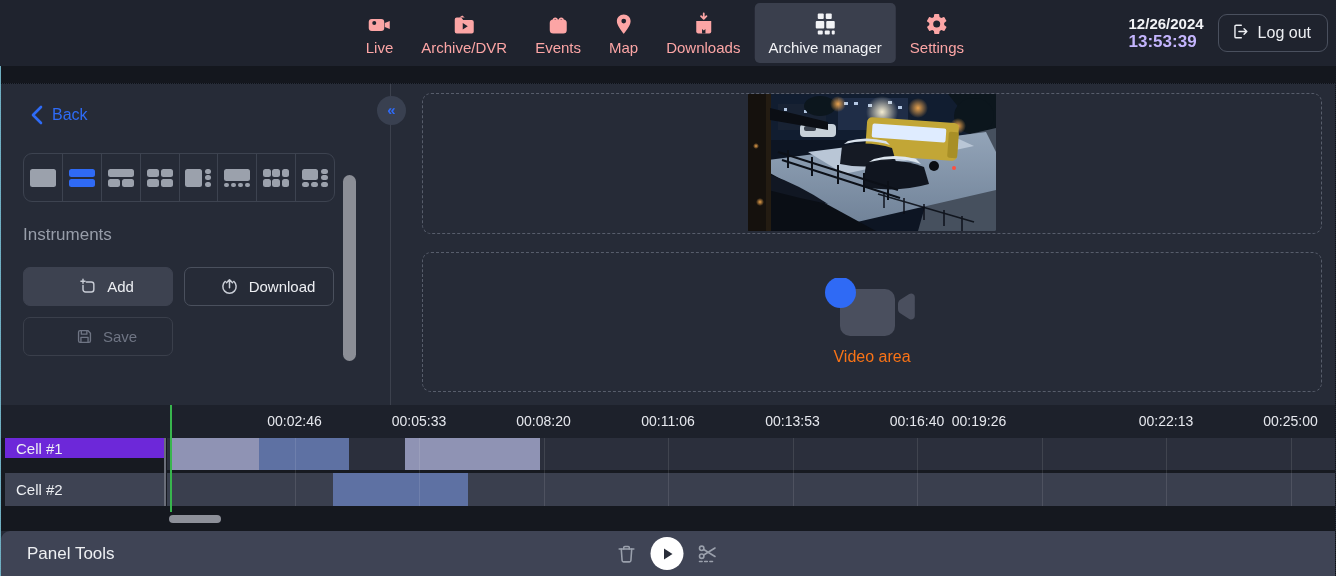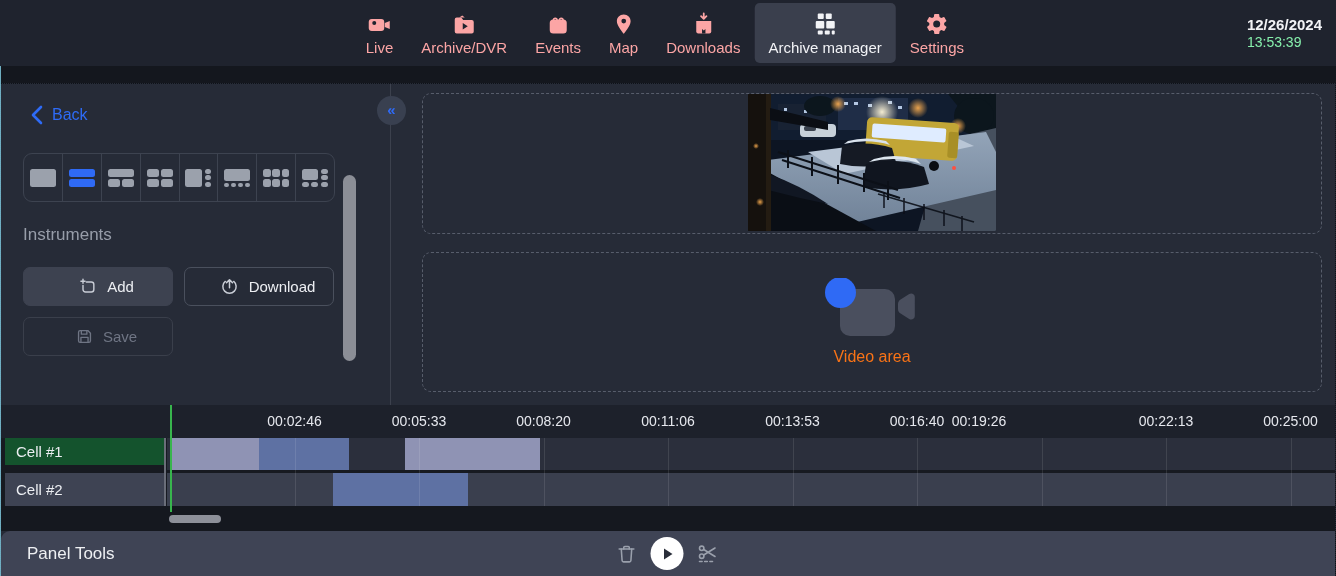--- a/index.html
+++ b/index.html
@@ -12,21 +12,21 @@
   .tabs { position:absolute; left:50%; top:0; transform:translateX(-50.5%); height:66px; display:flex; align-items:center; }
   .tab { height:60px; margin-top:0px; padding:0 14px; background:transparent; border:none; border-radius:5px;
          display:flex; flex-direction:column; align-items:center; justify-content:center; gap:3px;
          color:#fca5a5; cursor:pointer; }
   .tab.active { background:#3a3f4d; color:#f2f3f6; }
   .tab-icon { height:26px; display:flex; align-items:flex-end; justify-content:center; }
   .tab-icon svg { display:block; }
   .tab-label { font-size:15px; line-height:17px; white-space:nowrap; }
   .clock { margin-left:auto; margin-right:14px; text-align:left; line-height:1.15; }
   .clock .date { font-size:15px; font-weight:bold; color:#f2f3f6; }
-  .clock .time { font-size:14px; color:#86efac; }
+  .clock .time { font-size:17px; color:#c4b5fd;font-weight:bold; }
   .logout { margin-right:8px; height:38px; padding:0 16px 0 12px; display:flex; align-items:center; gap:8px;
             background:transparent; border:1px solid #4a505e; border-radius:9px; color:#eceef2;
             font-size:16px; font-family:inherit; cursor:pointer; }
 
   .subbar { height:17px; background:#14171e; }
 
   
   .frame { position:relative; height:493px; border:1px dotted #0e1117; border-bottom:1px dotted #0c0f14; }
   .cyan-edge { position:absolute; left:0; top:66px; width:1px; height:510px; background:#7fc9de; opacity:.85; z-index:60; }
 
@@ -65,21 +65,21 @@
   
   .timeline { position:relative; height:126px; background:#171a21; }
   .tl-header { position:relative; height:33px; background:#1d212b; }
   .tick-label { position:absolute; top:8px; transform:translateX(-50%); font-size:14px; color:#e6e8ee; white-space:nowrap; }
   .tl-body { position:relative; height:68px; background:#171a21; }
   .tl-row-bg { position:absolute; left:166px; right:0; }
   .row-bg-0 { top:0; height:32px; background:#2b2f3c; }
   .row-bg-1 { top:35px; height:33px; background:#3a3f4e; }
   .tl-label { position:absolute; left:4px; width:159px; display:flex; align-items:center; padding-left:11px;
               font-size:15px; color:#eceef2; cursor:pointer; }
-  .tl-label-0 { top:0; height:27px; background:#14532d; }
+  .tl-label-0 { top:0; height:20px; background:#6d28d9; }
   .tl-label-1 { top:35px; height:33px; background:#3e4353; }
   .tl-vscroll { position:absolute; left:163px; top:0; width:2px; height:68px; background:#6a6e79; }
   .gridline { position:absolute; top:0; width:1px; height:68px; background:rgba(255,255,255,0.10); z-index:3; }
   .tl-bar { position:absolute; z-index:2; cursor:pointer; }
   .playhead { position:absolute; left:169px; top:0; width:2px; height:107px; z-index:10; }
   .hstrip { position:relative; height:25px; background:#15181f; }
   .hthumb { position:absolute; left:168px; top:9px; width:52px; height:8px; border-radius:4px; background:#8d9099; cursor:pointer; }
 
   
   .panel-tools { position:relative; height:45px; background:#3f4455; border-radius:9px 0 0 0; display:flex; align-items:center; }
@@ -166,20 +166,29 @@
               <path fill-rule="evenodd" d="M19.4 13c.04-.33.06-.66.06-1s-.02-.67-.06-1l2.1-1.65a.5.5 0 0 0 .12-.64l-2-3.46a.5.5 0 0 0-.61-.22l-2.48 1a7.6 7.6 0 0 0-1.73-1l-.37-2.65A.5.5 0 0 0 13.94 2h-4a.5.5 0 0 0-.5.42l-.37 2.65c-.62.26-1.2.6-1.73 1l-2.48-1a.5.5 0 0 0-.6.22l-2 3.46a.5.5 0 0 0 .12.64L4.58 11c-.04.33-.06.66-.06 1s.02.67.06 1l-2.1 1.65a.5.5 0 0 0-.12.64l2 3.46c.13.22.39.31.6.22l2.49-1c.53.4 1.1.74 1.72 1l.37 2.65c.04.24.25.42.5.42h4c.25 0 .46-.18.5-.42l.37-2.65c.62-.26 1.2-.6 1.72-1l2.49 1c.22.09.47 0 .6-.22l2-3.46a.5.5 0 0 0-.12-.64L19.4 13zM11.94 15.5a3.5 3.5 0 1 1 0-7 3.5 3.5 0 0 1 0 7z"></path>
             </svg>
           </span>
           <span class="tab-label">Settings</span>
         </button>
       </div>
     <div class="clock">
       <div class="date">12/26/2024</div>
       <div class="time">13:53:39</div>
     </div>
+    <button class="logout">
+      <span>
+        <svg width="19" height="19" viewBox="0 0 24 24" fill="none" stroke="currentColor" stroke-width="1.8" stroke-linecap="round" stroke-linejoin="round">
+          <path d="M13 4 H6.5 A1.5 1.5 0 0 0 5 5.5 v13 A1.5 1.5 0 0 0 6.5 20 H13"></path>
+          <path d="M10 12 h10 M16.5 8.5 l3.5 3.5 -3.5 3.5"></path>
+        </svg>
+      </span>
+      <span>Log out</span>
+    </button>
   </header>
 
   <div class="subbar"></div>
 
   <div class="frame">
 
     <div class="content">
       <aside class="sidebar">
         <button class="back">
           <svg width="15" height="20" viewBox="0 0 15 20" fill="none" stroke="#2e6bf6" stroke-width="2.6" stroke-linecap="round" stroke-linejoin="round">

